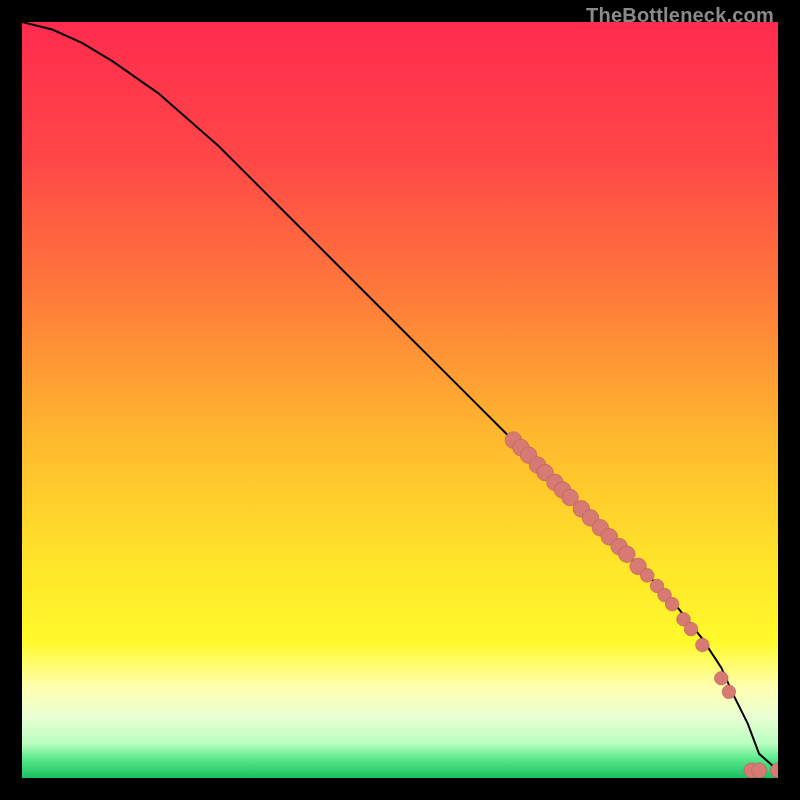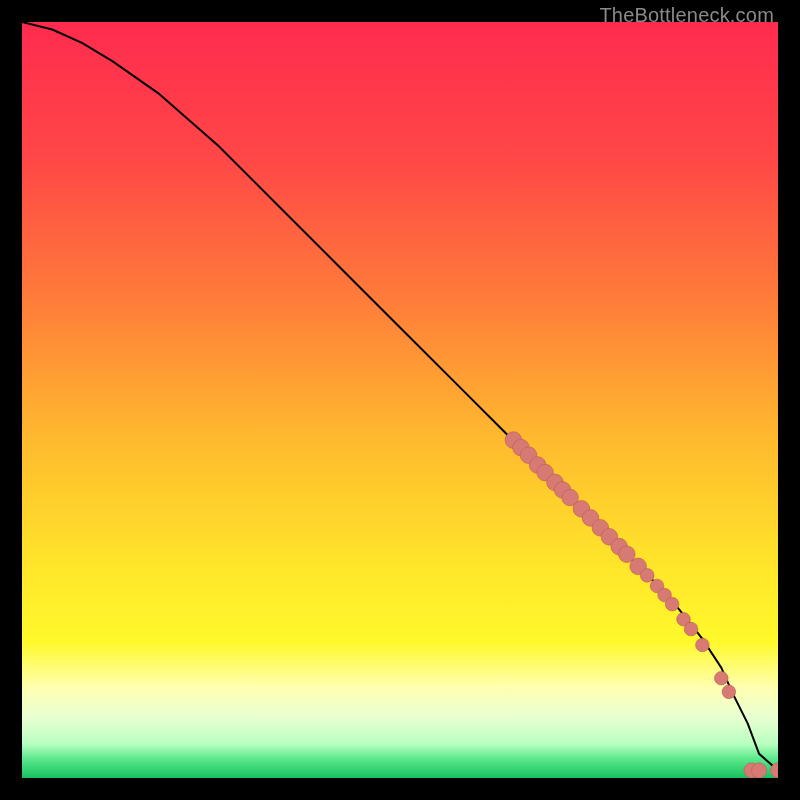--- a/index.html
+++ b/index.html
@@ -25,21 +25,21 @@
     top: 0;
     width: 756px;
     height: 756px;
   }
   .attribution {
     position: absolute;
     top: 4px;
     right: 26px;
     color: #8a8a8a;
     font-size: 20px;
-    font-weight: 400;
+    font-weight: 700;
     letter-spacing: 0.2px;
   }
   svg {
     display: block;
   }
 </style>
 </head>
 <body>
 
 <div class="attribution">TheBottleneck.com</div>

